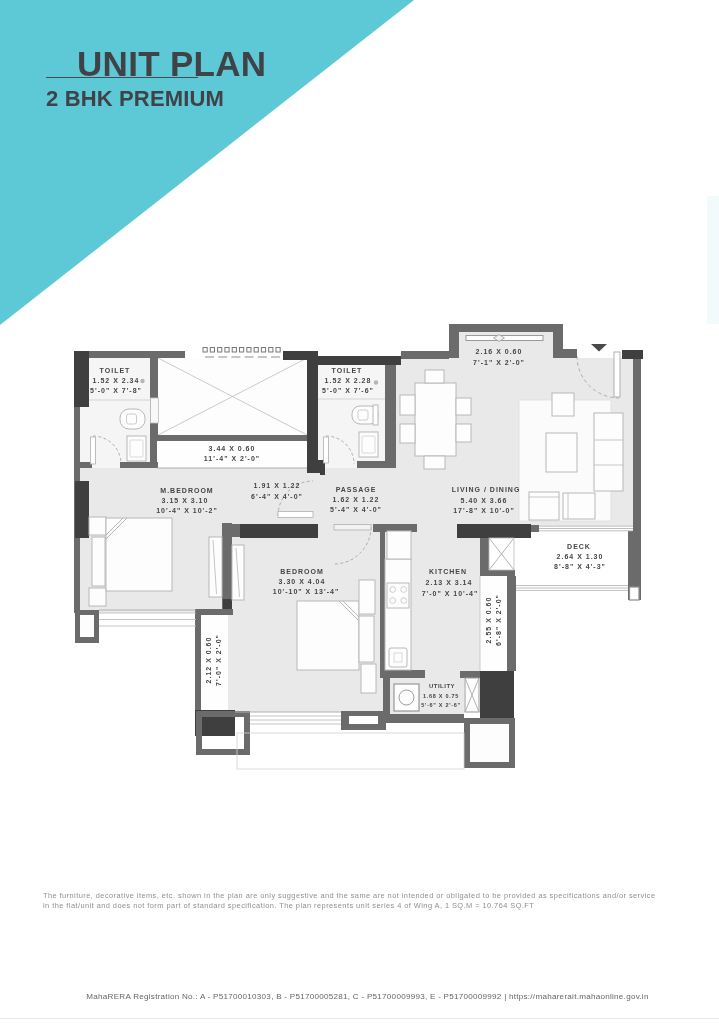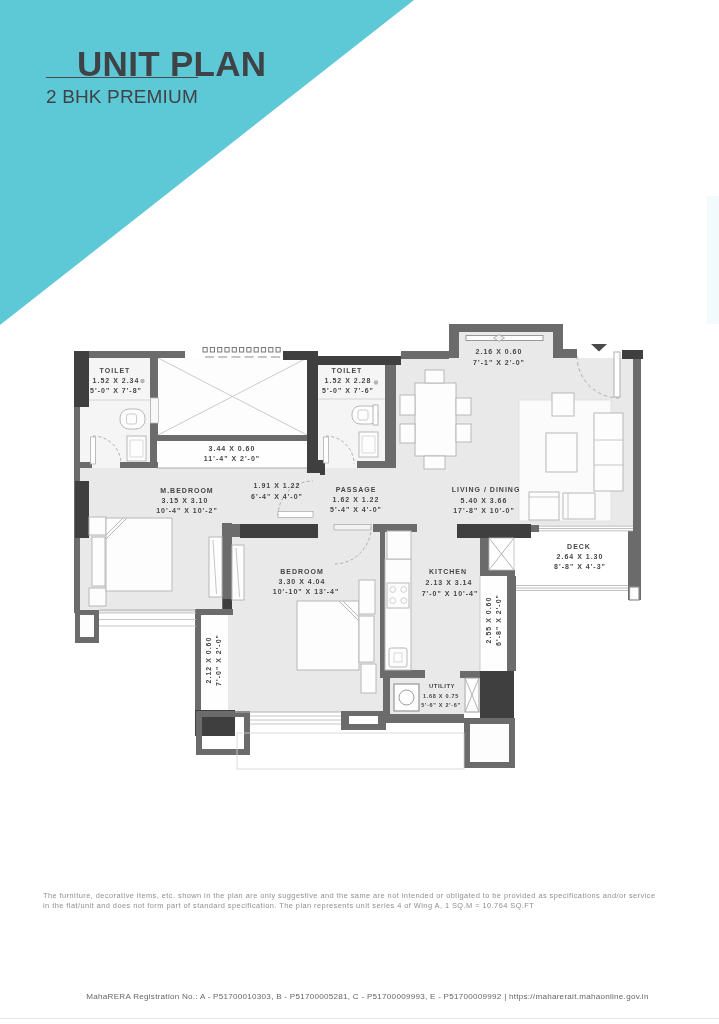--- a/index.html
+++ b/index.html
@@ -1,21 +1,21 @@
 <!DOCTYPE html>
 <html><head><meta charset="utf-8">
 <style>
 html,body{margin:0;padding:0;}
 body{width:719px;height:1024px;position:relative;background:#ffffff;overflow:hidden;
      font-family:"Liberation Sans",sans-serif;}
 .tri{position:absolute;left:0;top:0;width:414px;height:325px;background:#5dc8d6;
      clip-path:polygon(0 0,414px 0,0 325px);}
 .t1{position:absolute;left:46px;top:44px;font-size:35px;font-weight:bold;color:#3f4347;letter-spacing:0.3px;margin-left:31px;}
 .hr{position:absolute;left:46px;top:77px;width:152px;height:1.4px;background:#4a4a4a;}
-.t2{position:absolute;left:46px;top:86px;font-size:19px;font-weight:normal;color:#3f4347;letter-spacing:0.15px;}
+.t2{position:absolute;left:46px;top:86px;font-size:22px;font-weight:bold;color:#3f4347;letter-spacing:0.15px;}
 .disc{position:absolute;left:43px;top:891px;width:700px;font-size:7.4px;line-height:10px;color:#8f8f8f;white-space:nowrap;letter-spacing:0.45px;}
 .rera{position:absolute;left:8px;top:992px;width:719px;text-align:center;font-size:8.1px;color:#666;letter-spacing:0.26px;}
 .bl{position:absolute;left:0;top:1018px;width:719px;height:1px;background:#e7e7e7;}
 svg{position:absolute;left:0;top:0;}
 </style></head>
 <body>
 <div class="tri"></div>
 <div class="t1">UNIT PLAN</div>
 <div class="hr"></div>
 <div class="t2">2 BHK PREMIUM</div>

